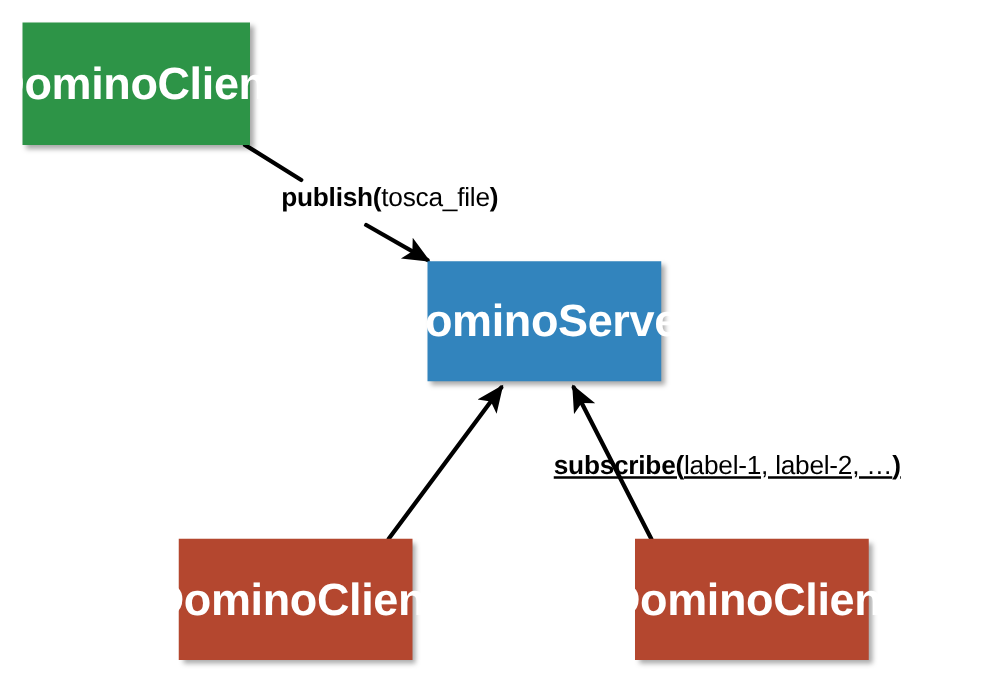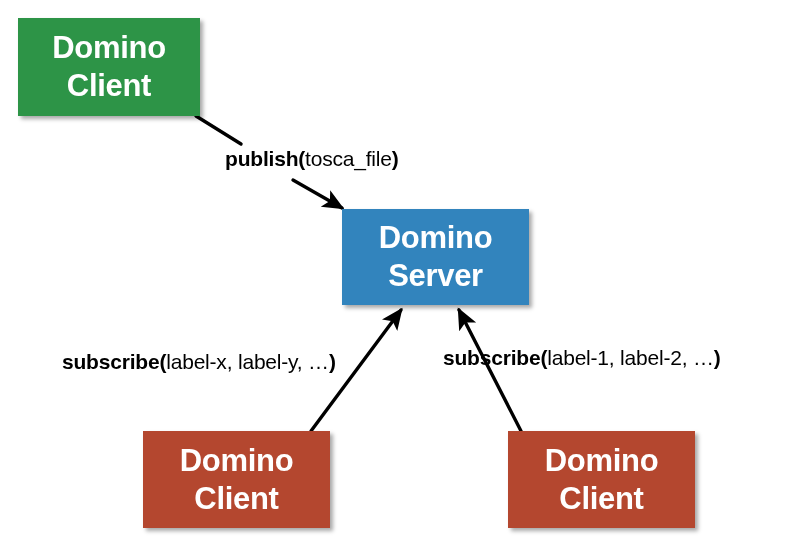--- a/index.html
+++ b/index.html
@@ -13,26 +13,26 @@
   #canvas {
     position: relative;
     width: 786px;
     height: 557px;
     background: #ffffff;
     overflow: hidden;
   }
   .node {
     position: absolute;
     display: flex;
-    flex-direction: column;
+    flex-direction: row;
     align-items: center;
     justify-content: center;
     color: #ffffff;
     font-weight: bold;
-    font-size: 31px;
+    font-size: 36px;
     line-height: 1.22;
     letter-spacing: -0.3px;
     text-align: center;
     box-shadow: 3px 3px 4px rgba(0,0,0,0.34);
     user-select: none;
   }
   .node .line1, .node .line2 { display: block; }
 
   #node-client-publisher {
     left: 18px;  top: 18px;  width: 182px; height: 98px;
@@ -56,21 +56,21 @@
     font-size: 21px;
     color: #000000;
     white-space: nowrap;
     letter-spacing: -0.2px;
   }
   .edge-label .fn  { font-weight: bold; }
   .edge-label .arg { font-weight: normal; }
 
   #label-publish          { left: 197px; top: 147px; margin-left: 28px; }
   #label-subscribe-left   { left: 62px;  top: 350px; }
-  #label-subscribe-right  { left: 443px; top: 346px; }
+  #label-subscribe-right  { left: 443px; top: 361px; text-decoration: underline; }
 
   #arrows {
     position: absolute;
     left: 0; top: 0;
     width: 786px; height: 557px;
     pointer-events: none;
   }
 </style>
 </head>
 <body>
@@ -109,21 +109,18 @@
 
   <div class="node" id="node-client-subscriber-right">
     <span class="line1">Domino</span>
     <span class="line2">Client</span>
   </div>
 
   <div class="edge-label" id="label-publish">
     <span class="fn">publish(</span><span class="arg">tosca_file</span><span class="fn">)</span>
   </div>
 
-  <div class="edge-label" id="label-subscribe-left">
-    <span class="fn">subscribe(</span><span class="arg">label-x, label-y, …</span><span class="fn">)</span>
-  </div>
 
   <div class="edge-label" id="label-subscribe-right">
     <span class="fn">subscribe(</span><span class="arg">label-1, label-2, …</span><span class="fn">)</span>
   </div>
 
 </div>
 
 </body></html>

